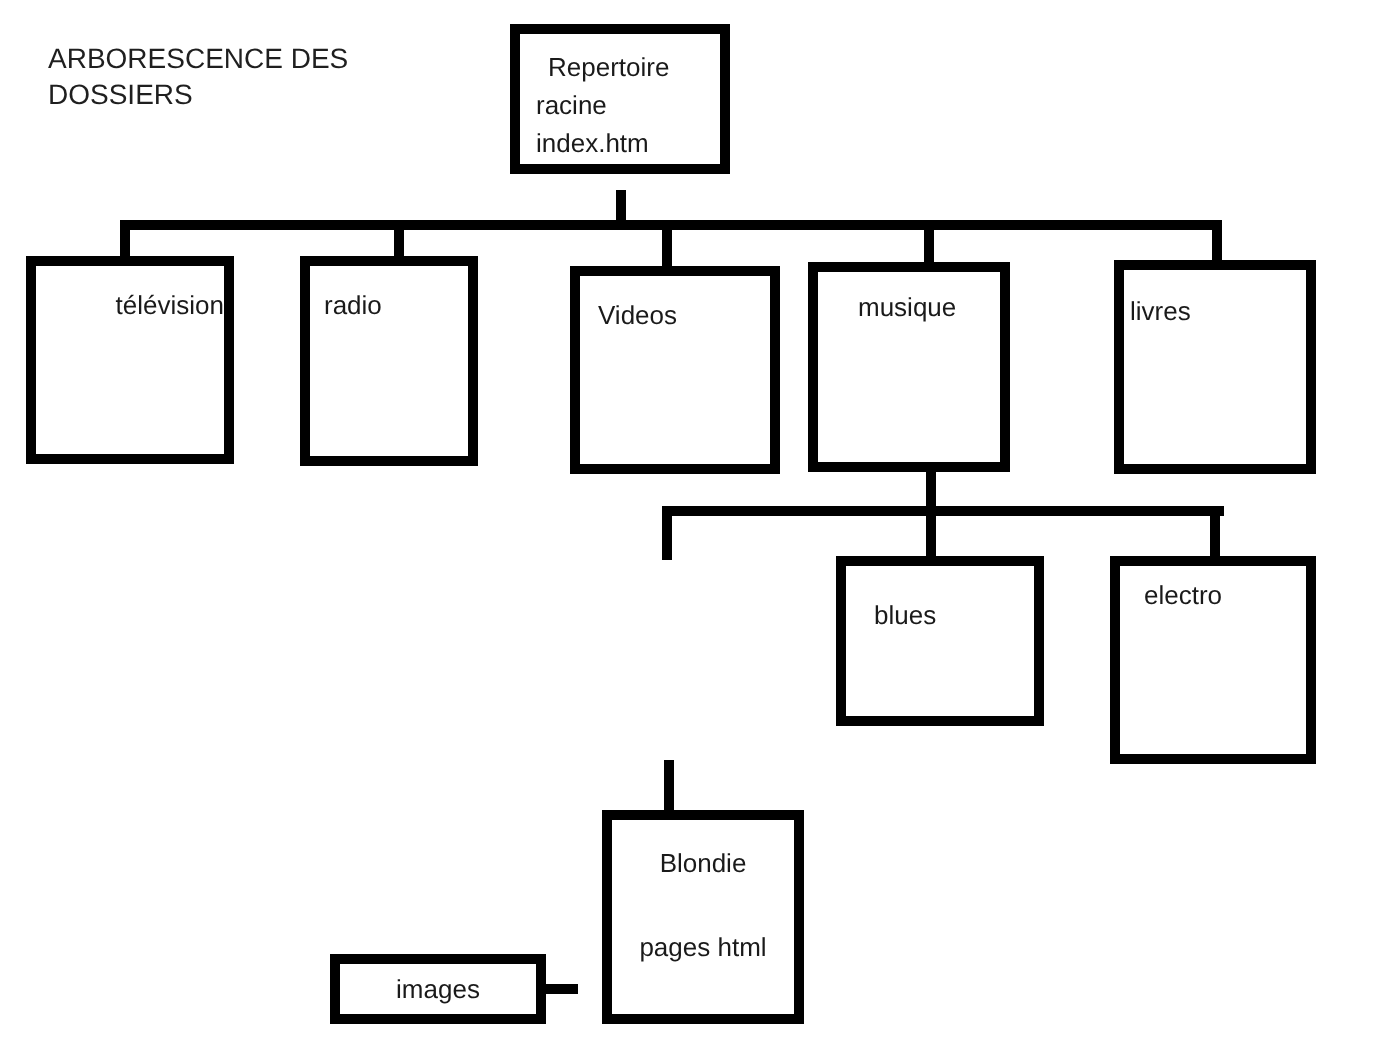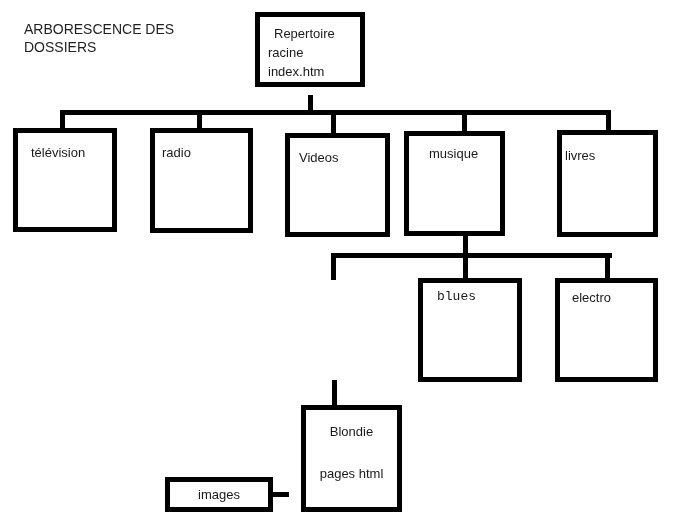--- a/index.html
+++ b/index.html
@@ -29,27 +29,27 @@
     color: #1a1a1a;
     font-size: 13px;
   }
   .box .lbl { display: block; }
   .line { position: absolute; background: #000000; }
 
   
   #b-root       { left: 255px; top: 12px;  width: 110px; height: 75px;  padding: 7px 0 0 8px; line-height: 19px; }
   #b-root .l1   { margin-left: 6px; }
   #b-root .l2   { margin-left: 0; }
-  #b-television { left: 13px;  top: 128px; width: 104px; height: 104px; padding: 12px 0 0 13px; }
-  #b-radio      { left: 150px; top: 128px; width: 103px; height: 105px; padding: 12px 0 0 7px; }
+  #b-television { left: 13px;  top: 128px; width: 104px; height: 104px; padding: 12px 0 0 13px; text-align: right; }
+  #b-radio      { left: 150px; top: 128px; width: 89px; height: 105px; padding: 12px 0 0 7px; }
   #b-videos     { left: 285px; top: 133px; width: 105px; height: 104px; padding: 12px 0 0 9px; }
   #b-musique    { left: 404px; top: 131px; width: 101px; height: 105px; padding: 10px 0 0 20px; }
   #b-livres     { left: 557px; top: 130px; width: 101px; height: 107px; padding: 13px 0 0 3px; }
   #b-rock       { left: 287px; top: 278px; width: 101px; height: 104px; padding: 7px 0 0 26px; }
-  #b-blues      { left: 418px; top: 278px; width: 104px; height: 104px; padding: 6px 0 0 14px; font-family: Liberation Mono, monospace; }
+  #b-blues      { left: 418px; top: 278px; width: 104px; height: 85px; padding: 17px 0 0 14px; }
   #b-electro    { left: 555px; top: 278px; width: 103px; height: 104px; padding: 7px 0 0 12px; }
   #b-blondie    { left: 301px; top: 405px; width: 101px; height: 107px; padding: 14px 0 0 0; text-align: center; }
   #b-blondie .l2 { margin-top: 27px; }
   #b-images     { left: 165px; top: 477px; width: 108px; height: 35px; text-align: center;
                   display: flex; align-items: center; justify-content: center; }
 
   
   #ln-root-stub     { left: 308px; top: 95px;  width: 5px;   height: 17px; }
   #ln-bus1          { left: 60px;  top: 110px; width: 551px; height: 5px; }
   #ln-stub-tv       { left: 60px;  top: 112px; width: 5px;   height: 18px; }

